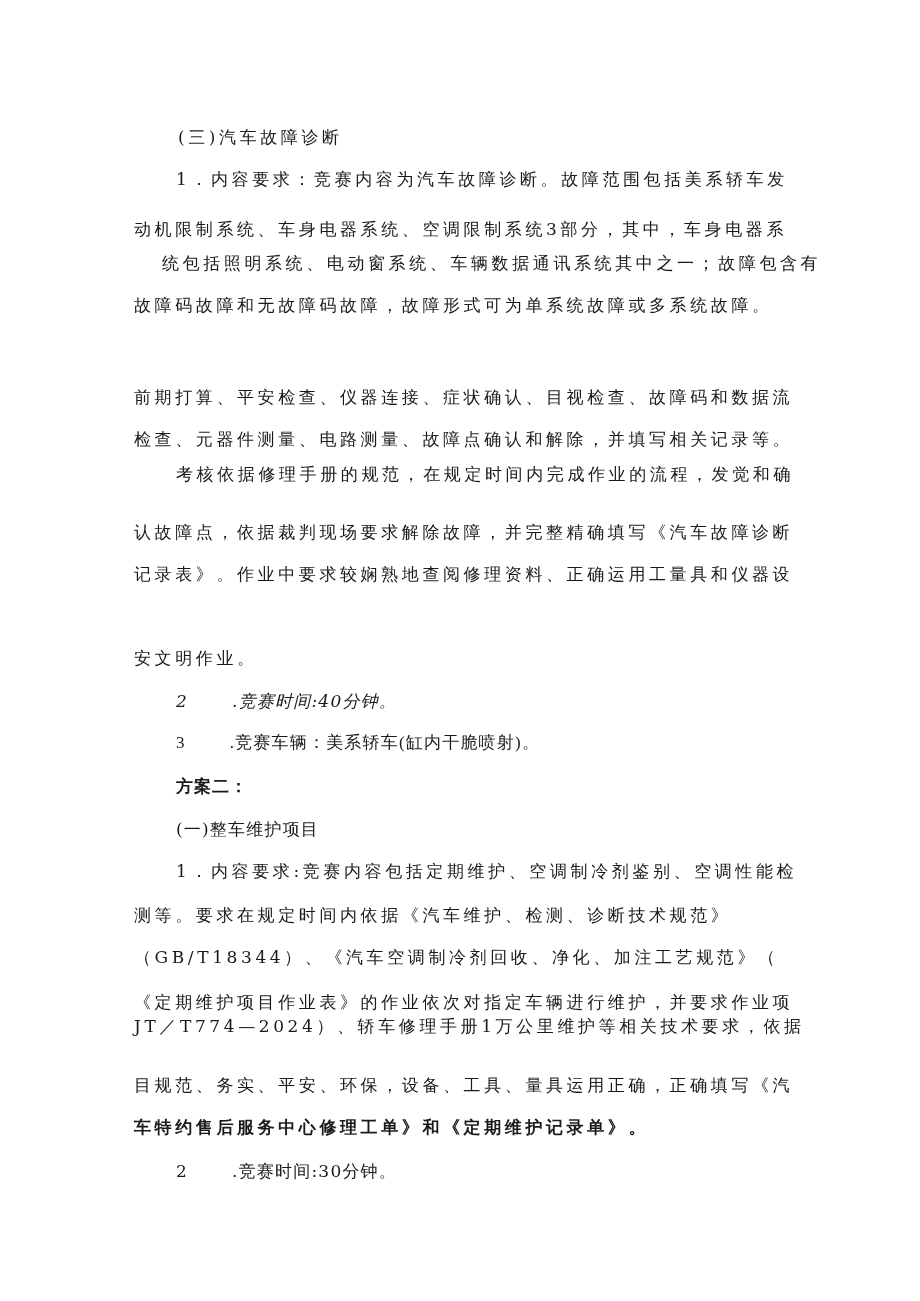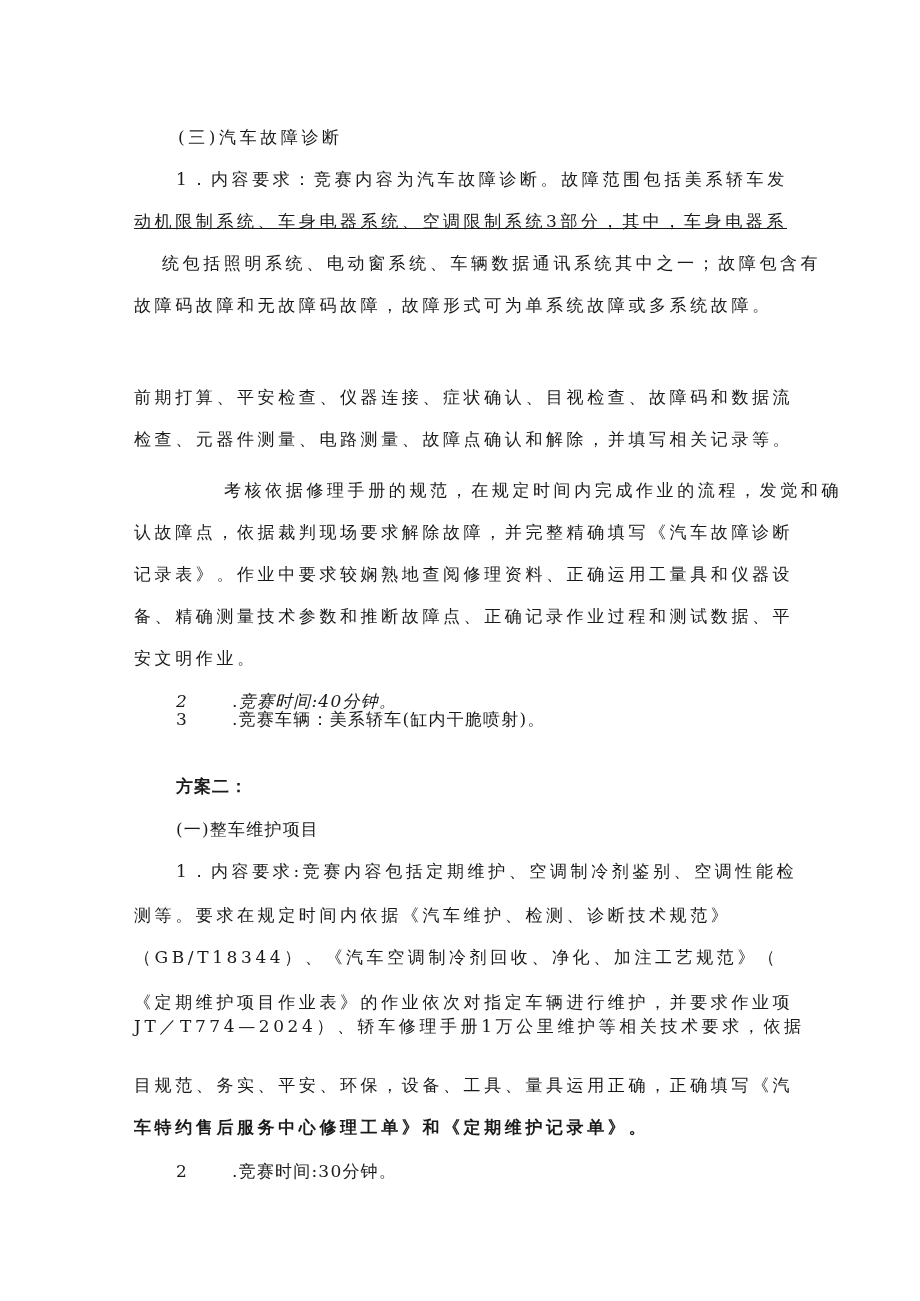--- a/index.html
+++ b/index.html
@@ -37,38 +37,37 @@
     .num-gap { display: inline-block; width: 44px; }
   </style>
 </head>
 <body>
 
 <div class="page">
 
   <div class="line indent2" style="top:124px;">(三)汽车故障诊断</div>
 
   <div class="line indent" style="top:166px;">1．内容要求：竞赛内容为汽车故障诊断。故障范围包括美系轿车发</div>
-  <div class="line" style="top:208px;text-decoration:underline;">动机限制系统、车身电器系统、空调限制系统3部分，其中，车身电器系</div>
+  <div class="line" style="top:216px;">动机限制系统、车身电器系统、空调限制系统3部分，其中，车身电器系</div>
   <div class="line" style="top:250px;margin-left:28px;">统包括照明系统、电动窗系统、车辆数据通讯系统其中之一；故障包含有</div>
   <div class="line" style="top:292px;">故障码故障和无故障码故障，故障形式可为单系统故障或多系统故障。</div>
 
   <div class="line" style="top:384px;">前期打算、平安检查、仪器连接、症状确认、目视检查、故障码和数据流</div>
   <div class="line" style="top:426px;">检查、元器件测量、电路测量、故障点确认和解除，并填写相关记录等。</div>
 
-  <div class="line indent" style="top:477px;margin-left:48px;">考核依据修理手册的规范，在规定时间内完成作业的流程，发觉和确</div>
+  <div class="line indent" style="top:461px;">考核依据修理手册的规范，在规定时间内完成作业的流程，发觉和确</div>
   <div class="line" style="top:519px;">认故障点，依据裁判现场要求解除故障，并完整精确填写《汽车故障诊断</div>
   <div class="line" style="top:561px;">记录表》。作业中要求较娴熟地查阅修理资料、正确运用工量具和仪器设</div>
-  <div class="line" style="top:603px;">备、精确测量技术参数和推断故障点、正确记录作业过程和测试数据、平</div>
   <div class="line" style="top:645px;">安文明作业。</div>
 
   <div class="line indent narrow" style="top:688px;font-style:italic;">
     <span>2</span><span class="num-gap"></span><span>.竞赛时间:40分钟。</span>
   </div>
 
-  <div class="line indent narrow" style="top:706px;">
+  <div class="line indent narrow" style="top:730px;font-family:Liberation Serif, serif;">
     <span>3</span><span class="num-gap"></span><span>.竞赛车辆：美系轿车(缸内干脆喷射)。</span>
   </div>
 
   <div class="line indent bold" style="top:773px;">方案二：</div>
 
   <div class="line indent narrow" style="top:816px;">(一)整车维护项目</div>
 
   <div class="line indent" style="top:858px;">1．内容要求:竞赛内容包括定期维护、空调制冷剂鉴别、空调性能检</div>
   <div class="line" style="top:902px;text-align:center;">测等。要求在规定时间内依据《汽车维护、检测、诊断技术规范》</div>
   <div class="line" style="top:944px;">（GB/T18344）、《汽车空调制冷剂回收、净化、加注工艺规范》（</div>

